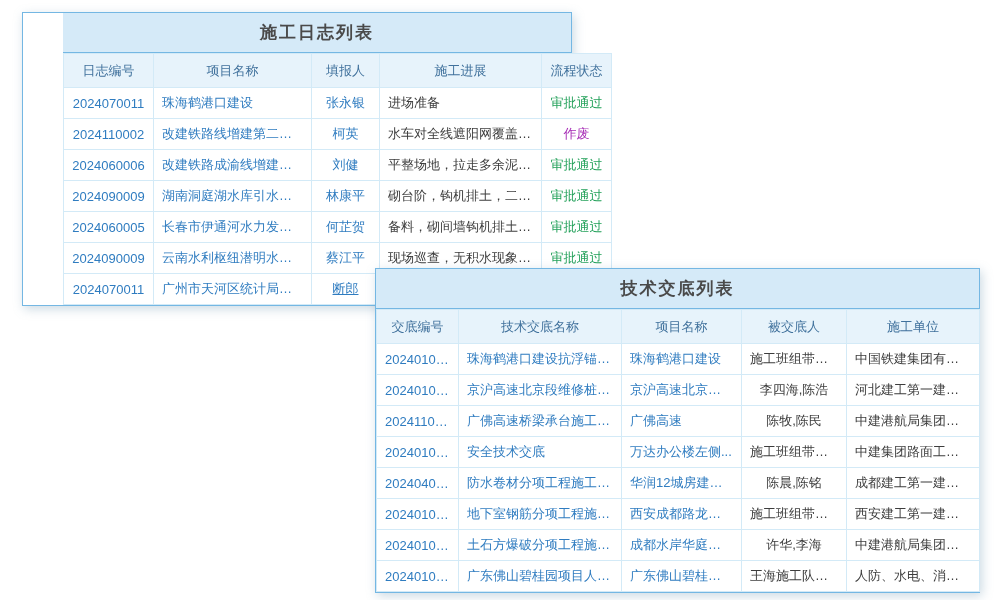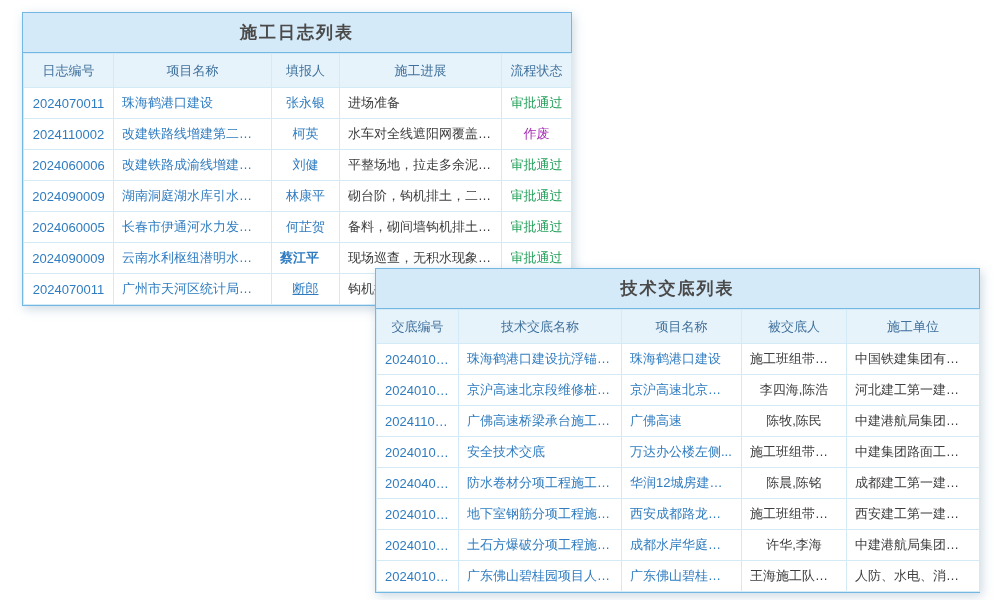--- a/index.html
+++ b/index.html
@@ -50,21 +50,21 @@
     padding: 0 8px;
     white-space: nowrap;
     overflow: hidden;
     text-overflow: ellipsis;
     background: #ffffff;
   }
   .link { color: var(--link-text, #2f7cc0); cursor: pointer; }
   .plain { color: #3d3d3d; }
   .status-approved { color: var(--approved-text, #23a15a); }
   .status-void { color: var(--void-text, #a62bb5); }
-  #panel1 { left: 22px; top: 12px; width: 550px; z-index: 1; }
+  #panel1 { left: 22px; top: 12px; width: 550px; z-index: 1; padding-left: 40px; }
   #panel2 { left: 375px; top: 268px; width: 605px; z-index: 2; }
 </style>
 </head>
 <body>
 
 <div class="panel" id="panel1">
   <div class="panel-title">施工日志列表</div>
   <table>
       <colgroup>
         <col style="width: 90px;">
@@ -114,21 +114,21 @@
         <tr>
           <td class="link" style="text-align: center;">2024060005</td>
           <td class="link" style="text-align: left;">长春市伊通河水力发电厂...</td>
           <td class="link" style="text-align: center;">何芷贺</td>
           <td class="plain" style="text-align: left;">备料，砌间墙钩机排土，瓦...</td>
           <td class="status-approved" style="text-align: center;">审批通过</td>
         </tr>
         <tr>
           <td class="link" style="text-align: center;">2024090009</td>
           <td class="link" style="text-align: left;">云南水利枢纽潜明水库一...</td>
-          <td class="link" style="text-align: left; font-weight: bold;">蔡江平</td>
+          <td class="link" style="text-align: center;">蔡江平</td>
           <td class="plain" style="text-align: left;">现场巡查，无积水现象，水...</td>
           <td class="status-approved" style="text-align: center;">审批通过</td>
         </tr>
         <tr>
           <td class="link" style="text-align: center;">2024070011</td>
           <td class="link" style="text-align: left;">广州市天河区统计局机房...</td>
           <td class="link" style="text-align: center; text-decoration: underline;">断郎</td>
           <td class="plain" style="text-align: left;">钩机排土...</td>
           <td class="status-approved" style="text-align: center;"></td>
         </tr>

